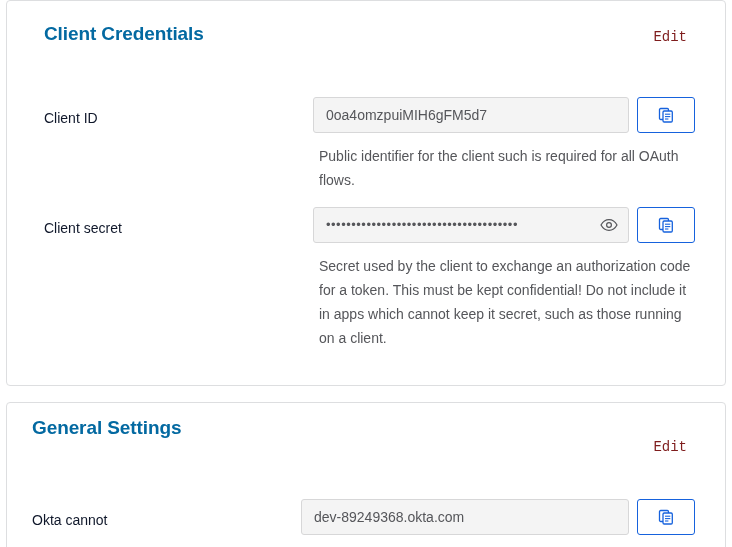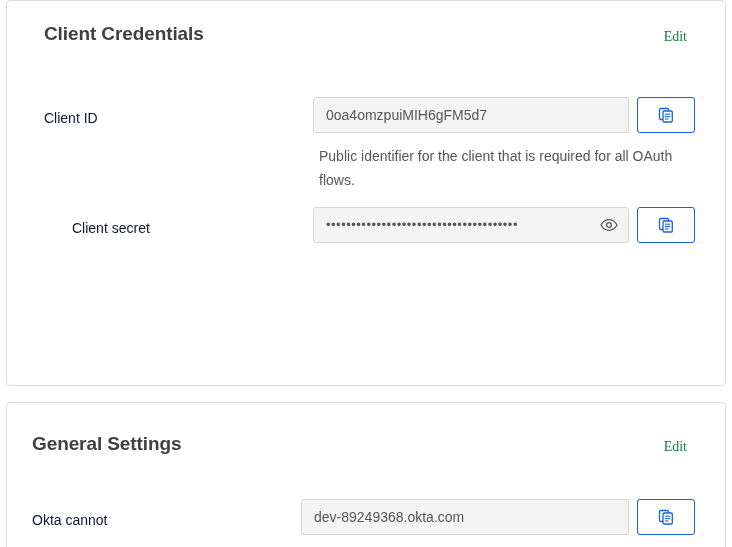--- a/index.html
+++ b/index.html
@@ -44,37 +44,37 @@
   .panel-header {
     position: relative;
     height: 62px;
   }
   .panel-title {
     position: absolute;
     left: 37px;
     top: 22px;
     font-size: 19px;
     font-weight: bold;
-    color: #404040;
+    color: #0369a1;
     letter-spacing: -0.1px;
   }
   #panel-general .panel-title {
     left: 25px;
-    top: 30px;
+    top: 14px;
   }
   .edit-button {
     position: absolute;
     top: 24px;
     font-size: 14px;
-    color: #15803d;
+    color: #7f1d1d;
     background: transparent;
     border: none;
     padding: 4px 6px;
     cursor: pointer;
-    font-family: Liberation Serif, serif;
+    font-family: Liberation Mono, monospace;
     border-radius: 3px;
     outline: 1px dashed transparent;
   }
   #edit-credentials { right: 32px; }
   #edit-general { right: 32px; top: 32px; }
 
   
   .field-row {
     position: absolute;
     left: 0;
@@ -173,25 +173,25 @@
               <rect x="1.5" y="1.5" width="9" height="11" rx="1.2" stroke="#1662dd" stroke-width="1.3"></rect>
               <rect x="5" y="4" width="9.3" height="11" rx="1.2" fill="#ffffff" stroke="#1662dd" stroke-width="1.3"></rect>
               <line x1="7" y1="7.2" x2="12.3" y2="7.2" stroke="#1662dd" stroke-width="1.1"></line>
               <line x1="7" y1="9.6" x2="12.3" y2="9.6" stroke="#1662dd" stroke-width="1.1"></line>
               <line x1="7" y1="12" x2="10.4" y2="12" stroke="#1662dd" stroke-width="1.1"></line>
             </svg>
           </span>
         </button>
       </div>
 
-      <div class="help-text" style="left: 312px; top: 47px; width: 388px;">Public identifier for the client that is required for all OAuth flows.</div>
+      <div class="help-text" style="left: 312px; top: 47px; width: 388px;">Public identifier for the client such is required for all OAuth flows.</div>
     </div>
 
     <div class="field-row" style="top: 206px; height: 160px;">
-      <div class="field-label" style="left: 37px; top: 12px; margin-left: 28px;">Client secret</div>
+      <div class="field-label" style="left: 37px; top: 12px;">Client secret</div>
 
       <div class="control" style="left: 306px; top: 0px;">
         <div class="text-box" style="width: 316px;">
           <span class="value secret-dots">••••••••••••••••••••••••••••••••••••••</span>
           <span class="eye-icon">
             <svg width="18" height="14" viewBox="0 0 18 14" fill="none">
               <path d="M1 7C3 3.4 5.9 1.7 9 1.7c3.1 0 6 1.7 8 5.3-2 3.6-4.9 5.3-8 5.3C5.9 12.3 3 10.6 1 7z" stroke="#55565a" stroke-width="1.2" fill="none"></path>
               <circle cx="9" cy="7" r="2.4" stroke="#55565a" stroke-width="1.2" fill="none"></circle>
             </svg>
           </span>
@@ -202,20 +202,21 @@
               <rect x="1.5" y="1.5" width="9" height="11" rx="1.2" stroke="#1662dd" stroke-width="1.3"></rect>
               <rect x="5" y="4" width="9.3" height="11" rx="1.2" fill="#ffffff" stroke="#1662dd" stroke-width="1.3"></rect>
               <line x1="7" y1="7.2" x2="12.3" y2="7.2" stroke="#1662dd" stroke-width="1.1"></line>
               <line x1="7" y1="9.6" x2="12.3" y2="9.6" stroke="#1662dd" stroke-width="1.1"></line>
               <line x1="7" y1="12" x2="10.4" y2="12" stroke="#1662dd" stroke-width="1.1"></line>
             </svg>
           </span>
         </button>
       </div>
 
+      <div class="help-text" style="left: 312px; top: 47px; width: 380px;">Secret used by the client to exchange an authorization code for a token. This must be kept confidential! Do not include it in apps which cannot keep it secret, such as those running on a client.</div>
     </div>
 
   </section>
 
   <section class="panel" id="panel-general">
 
     <div class="panel-header">
       <div class="panel-title">General Settings</div>
       <button class="edit-button" id="edit-general">Edit</button>
     </div>

